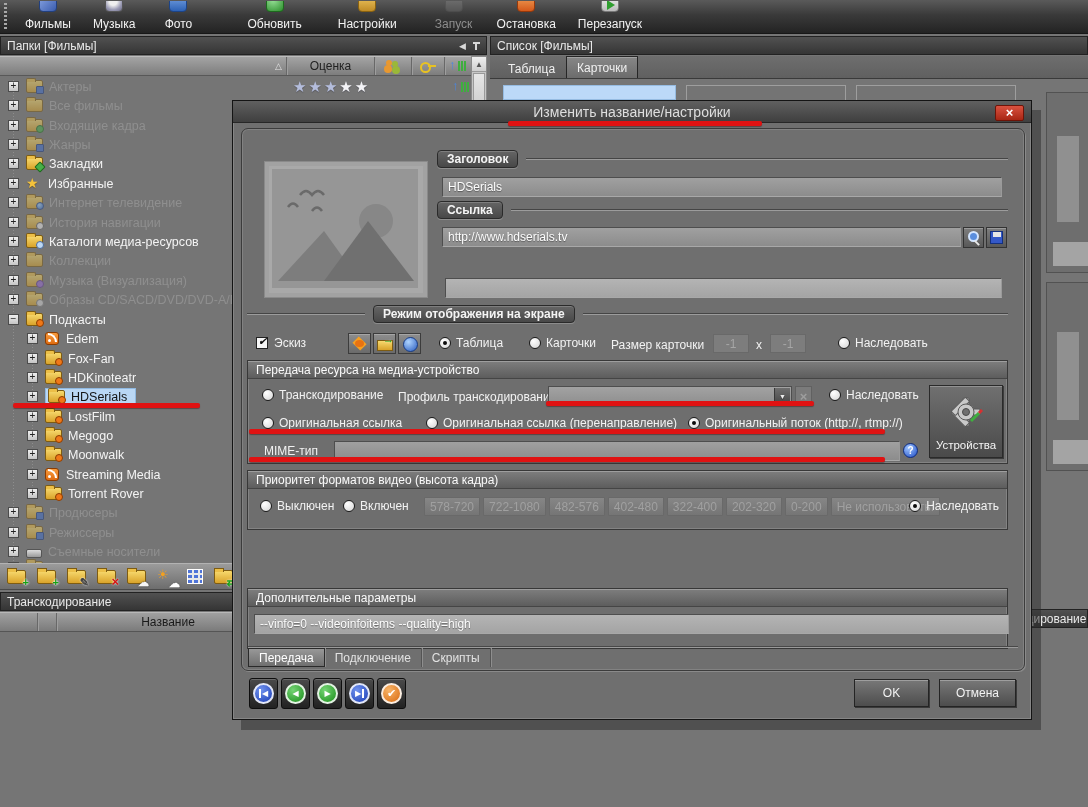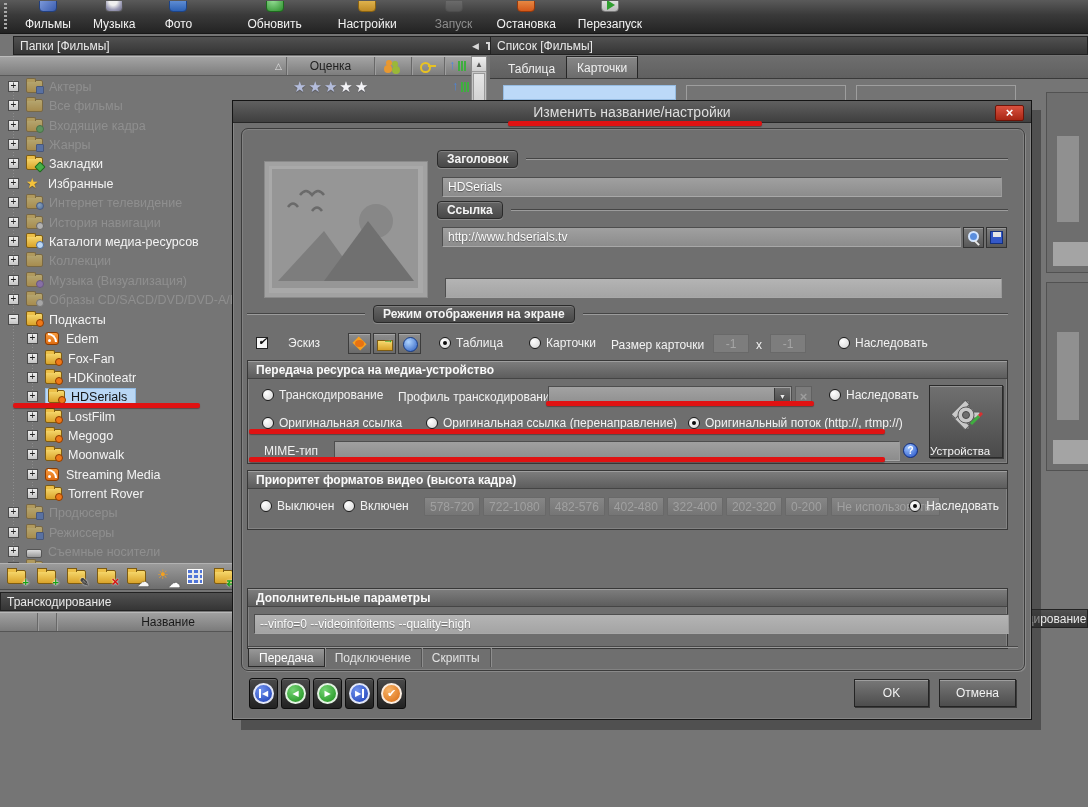--- a/index.html
+++ b/index.html
@@ -163,54 +163,54 @@
 .mag::before{content:"";position:absolute;left:4px;top:3px;width:7px;height:7px;border:2px solid #d4e6ff;
   border-radius:50%;background:#5a8ede}
 .mag::after{content:"";position:absolute;right:3px;bottom:3px;width:6px;height:2px;background:#e8e8e8;transform:rotate(45deg)}
 .flp::before{content:"";position:absolute;inset:3px;background:#3458c8;border:1px solid #14307e}
 .flp::after{content:"";position:absolute;top:4px;left:6px;width:8px;height:5px;background:#e6e6e6}
 
 .rad{display:inline-flex;align-items:center;gap:5px;color:#f2f2f2;white-space:nowrap;position:absolute}
 .rad i{width:12px;height:12px;border-radius:50%;flex:none;position:relative;
   background:radial-gradient(circle at 35% 30%,#fff,#d4d4d4);border:1px solid #1c1c1c}
 .rad.sel i::after{content:"";position:absolute;left:3px;top:3px;width:4px;height:4px;border-radius:50%;background:#0b0b0b}
-.chk{display:inline-flex;align-items:center;gap:20px;color:#f2f2f2;position:absolute}
+.chk{display:inline-flex;align-items:center;gap:6px;color:#f2f2f2;position:absolute}
 .chk i{width:12px;height:12px;background:#f6f6f6;border:1px solid #222;position:relative;flex:none}
 .chk i::after{content:"✔";position:absolute;left:1px;top:-3px;font-size:11px;color:#0b0b0b}
 
 .ibt{position:absolute;width:23px;height:21px;background:linear-gradient(#8e8e8e,#6a6a6a);
   border:1px solid #3c3c3c;box-shadow:inset 0 1px 0 #a6a6a6}
 .burst::before{content:"";position:absolute;inset:5px;background:#f6a020;transform:rotate(45deg)}
 .burst::after{content:"";position:absolute;inset:6px;background:#e87212;border-radius:50%}
 .fgo::before{content:"";position:absolute;left:3px;top:6px;width:14px;height:9px;
   background:linear-gradient(#f7d96e,#d9a32a);border:1px solid #7e5c12}
 .fgo::after{content:"→";position:absolute;right:1px;top:-1px;color:#16a016;font-weight:bold;font-size:11px;text-shadow:0 0 2px #fff}
 .globe::before{content:"";position:absolute;left:4px;top:3px;width:13px;height:13px;border-radius:50%;
   background:radial-gradient(circle at 35% 30%,#aed4ff,#2a5cc0);border:1px solid #173c86}
 
 .gbox{position:absolute;border:1px solid #383838;box-shadow:inset 0 0 0 1px #838383;background:#6e6e6e}
 .ghead{height:18px;background:linear-gradient(#7e7e7e,#5d5d5d);border-bottom:1px solid #454545;
-  box-shadow:inset 0 1px 0 #9e9e9e;display:flex;align-items:center;padding:0 8px;font-weight:bold;color:#fafafa}
+  box-shadow:inset 0 1px 0 #9e9e9e;display:flex;align-items:center;padding:0 8px;font-weight:normal;color:#fafafa}
 
 .dd{position:absolute;height:20px;background:linear-gradient(#a2a2a2,#8e8e8e);border:1px solid #4e4e4e;
   color:#fff;display:flex;align-items:center;padding:0 20px 0 5px;text-shadow:0 1px 1px rgba(0,0,0,.4)}
 .dd .arr{position:absolute;right:1px;top:1px;bottom:1px;width:16px;background:linear-gradient(#6e6e6e,#474747);
   border-left:1px solid #383838;display:flex;align-items:center;justify-content:center}
 .dd .arr::before{content:"▼";font-size:7px;color:#eee}
 .xbtn{position:absolute;width:17px;height:20px;background:#7b7b7b;border:1px solid #616161;
   color:#9e9e9e;display:flex;align-items:center;justify-content:center}
 .xbtn::before{content:"×";font-size:13px;font-weight:bold}
 .help{position:absolute;width:15px;height:15px;border-radius:50%;color:#fff;font-size:10px;font-weight:bold;
   background:radial-gradient(circle at 35% 30%,#a0c6ff,#1e4cc4);border:1px solid #0f2c7e;
   display:flex;align-items:center;justify-content:center}
 .help::before{content:"?"}
 
 .devbtn{position:absolute;background:linear-gradient(#707070,#4a4a4a);border:1px solid #2a2a2a;
   box-shadow:inset 0 1px 0 #929292,1px 1px 0 #3c3c3c;display:flex;flex-direction:column;
-  justify-content:flex-end;padding-bottom:0;color:#f4f4f4;font-size:11.5px}
+  align-items:center;justify-content:flex-end;padding-bottom:6px;color:#f4f4f4;font-size:11.5px}
 .gearwrap{flex:1;display:flex;align-items:center;justify-content:center}
 
 .hrow{position:absolute;display:flex;align-items:center;gap:3px}
 .hbtn{height:19px;padding:0 5px;display:flex;align-items:center;border-radius:1px;
   background:linear-gradient(#868686,#757575);border:1px solid #696969;color:#a0a0a0;white-space:nowrap}
 
 .mbtn{position:absolute;width:24px;height:22px;background:linear-gradient(#8e8e8e,#666);
   border:1px solid #383838;box-shadow:inset 0 1px 0 #a6a6a6;display:flex;align-items:center;justify-content:center;position:absolute}
 .sasc::before{content:"↑";color:#3a7ae0;font-weight:bold;font-size:13px;margin-right:1px}
 .sasc::after{content:"";width:8px;height:9px;
@@ -308,21 +308,21 @@
       <span>Остановка</span>
       </div>
     <div class="tb-btn">
       <span class="tico">
           <i class="i-restart"></i>
         </span>
       <span>Перезапуск</span>
       </div>
   </div>
 
-  <div class="phead" style="left:13px;top:36px;width:487px">
+  <div class="phead" style="left:0;top:36px;width:487px">
     <span>Папки [Фильмы]</span>
     <span class="ph-tools">
       <span class="ph-arrow">◀</span>
       <span class="ph-pin"></span>
     </span>
   </div>
   <div class="phead" style="left:490px;top:36px;width:598px">
     <span>Список [Фильмы]</span>
   </div>
 

